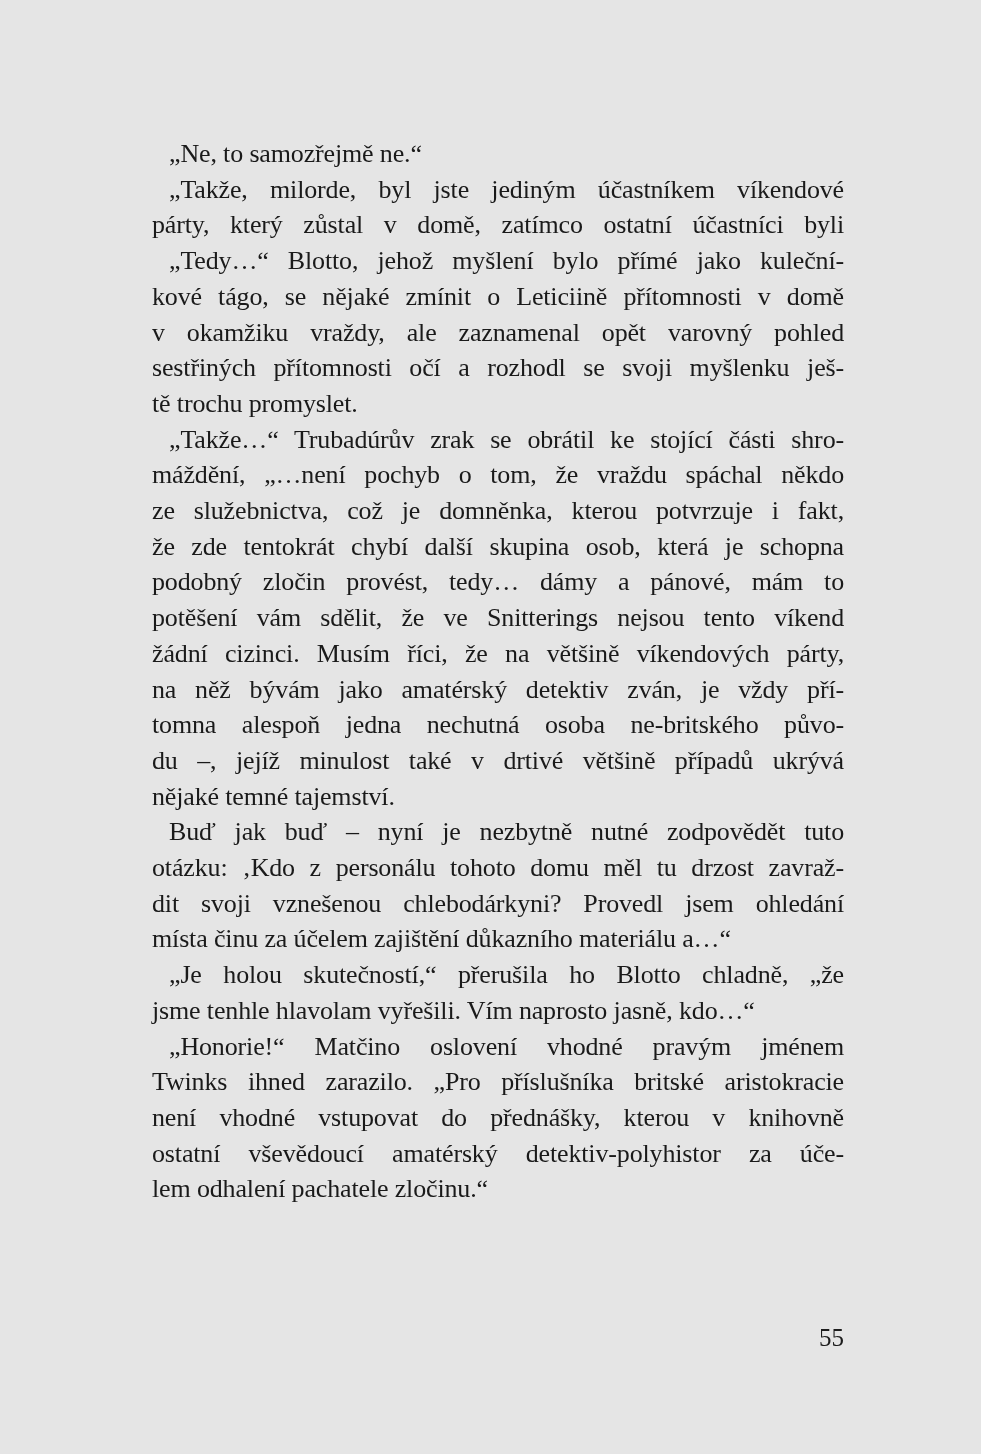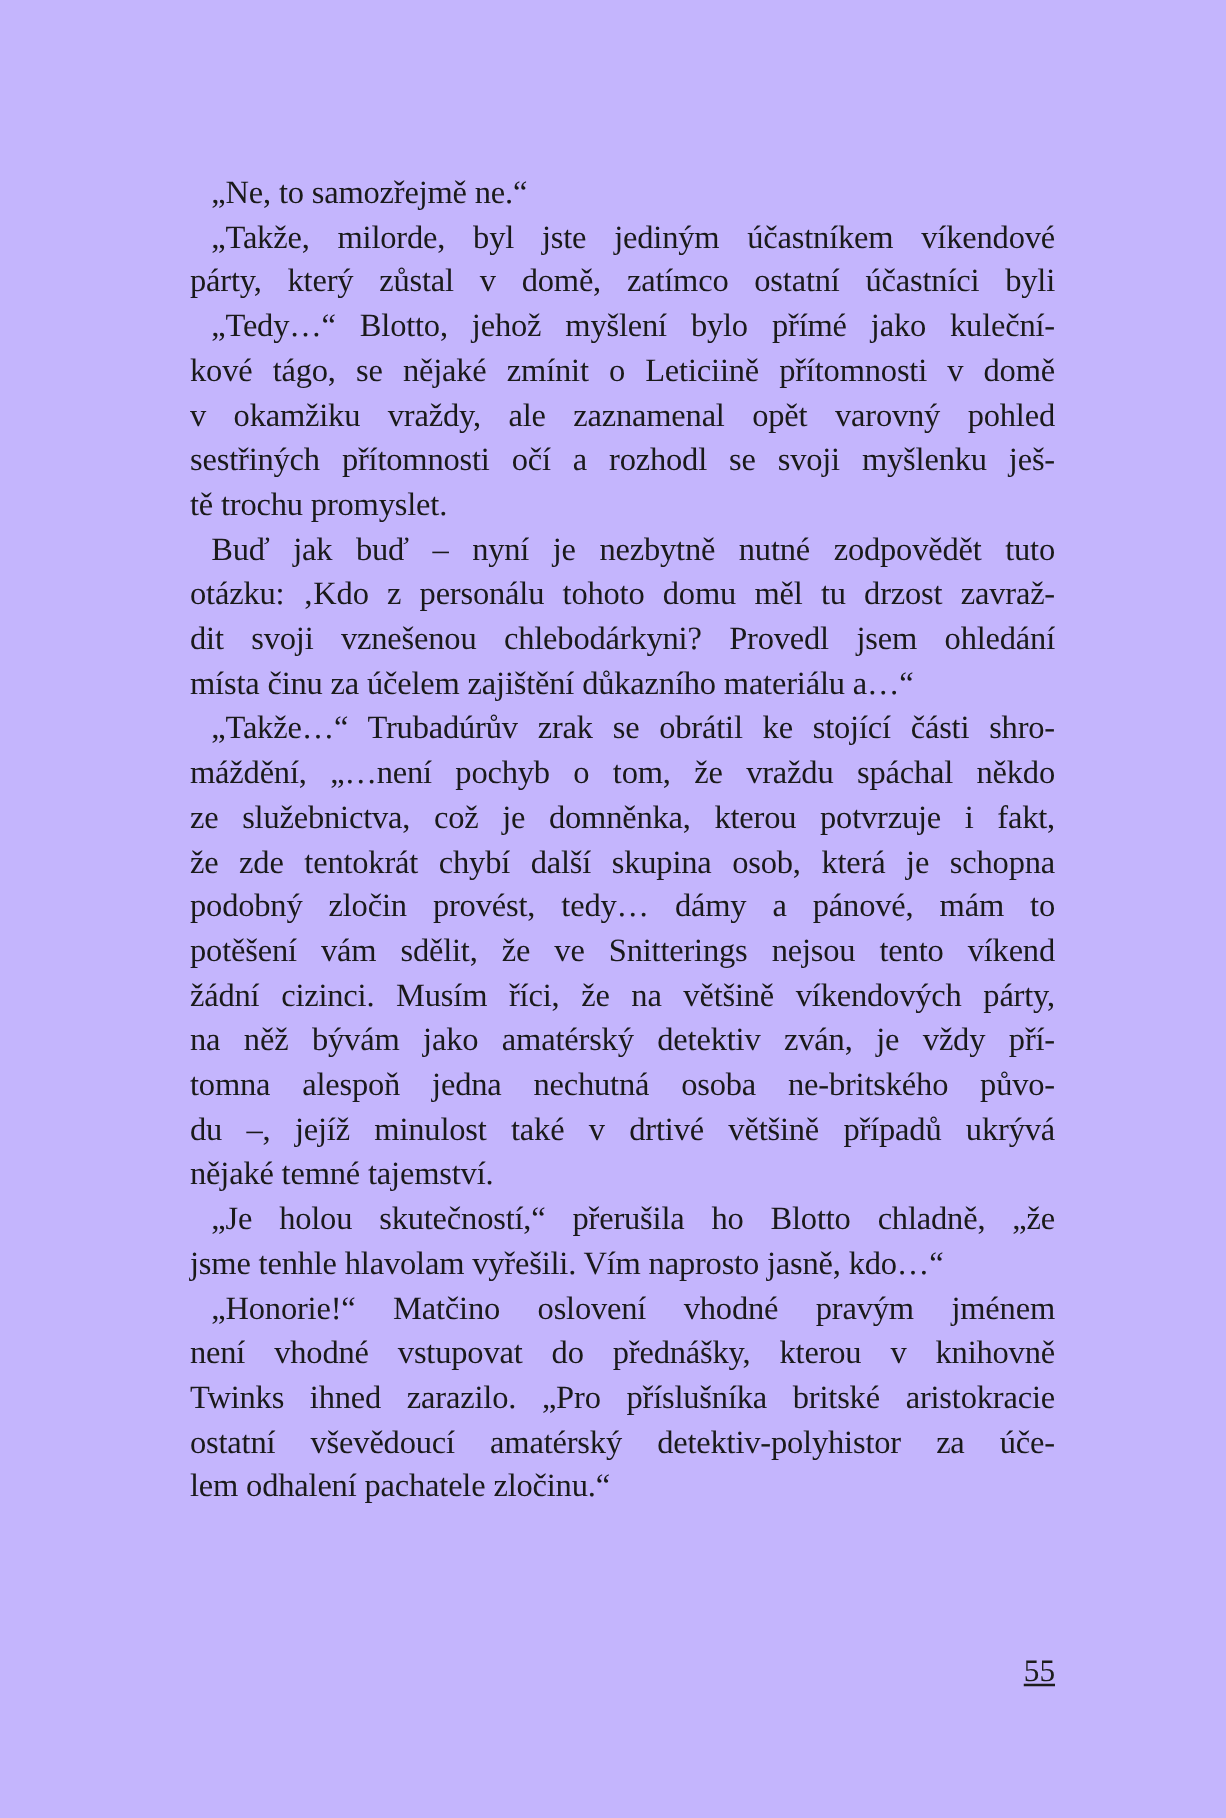--- a/index.html
+++ b/index.html
@@ -6,21 +6,21 @@
   html, body {
     width: 981px;
     height: 1454px;
     background: #fdfdfc;
     overflow: hidden;
   }
   .book-page {
     position: relative;
     width: 981px;
     height: 1454px;
-    background: #c4b5fd;
+    background: #e5e5e5;
     font-family: "Liberation Serif", "DejaVu Serif", serif;
     color: #1a1a1a;
   }
   .page-text {
     position: absolute;
     left: 152px;
     top: 136px;
     width: 692px;
     font-size: 26px;
     line-height: 35.7px;
@@ -35,21 +35,20 @@
   .line.last { text-align-last: left; }
   .line.first { text-indent: 17px; }
   .page-number {
     position: absolute;
     left: 152px;
     top: 1324px;
     width: 692px;
     text-align: right;
     font-size: 25px;
     color: #1c1c1c;
-    text-decoration: underline;
   }
 </style>
 </head>
 <body>
 
 <div class="book-page">
   <div class="page-text">
       <div class="paragraph">
         <div class="line first last">„Ne, to samozřejmě ne.“</div>
       </div>
@@ -58,44 +57,44 @@
         <div class="line">párty, který zůstal v domě, zatímco ostatní účastníci byli</div>
       </div>
       <div class="paragraph">
         <div class="line first">„Tedy…“ Blotto, jehož myšlení bylo přímé jako kuleční-</div>
         <div class="line">kové tágo, se nějaké zmínit o Leticiině přítomnosti v domě</div>
         <div class="line">v okamžiku vraždy, ale zaznamenal opět varovný pohled</div>
         <div class="line">sestřiných přítomnosti očí a rozhodl se svoji myšlenku ješ-</div>
         <div class="line last">tě trochu promyslet.</div>
       </div>
       <div class="paragraph">
-        <div class="line first">Buď jak buď – nyní je nezbytně nutné zodpovědět tuto</div>
-        <div class="line">otázku: ‚Kdo z personálu tohoto domu měl tu drzost zavraž-</div>
-        <div class="line">dit svoji vznešenou chlebodárkyni? Provedl jsem ohledání</div>
-        <div class="line last">místa činu za účelem zajištění důkazního materiálu a…“</div>
-      </div>
-      <div class="paragraph">
         <div class="line first">„Takže…“ Trubadúrův zrak se obrátil ke stojící části shro-</div>
         <div class="line">máždění, „…není pochyb o tom, že vraždu spáchal někdo</div>
         <div class="line">ze služebnictva, což je domněnka, kterou potvrzuje i fakt,</div>
         <div class="line">že zde tentokrát chybí další skupina osob, která je schopna</div>
         <div class="line">podobný zločin provést, tedy… dámy a pánové, mám to</div>
         <div class="line">potěšení vám sdělit, že ve Snitterings nejsou tento víkend</div>
         <div class="line">žádní cizinci. Musím říci, že na většině víkendových párty,</div>
         <div class="line">na něž bývám jako amatérský detektiv zván, je vždy pří-</div>
         <div class="line">tomna alespoň jedna nechutná osoba ne-britského půvo-</div>
         <div class="line">du –, jejíž minulost také v drtivé většině případů ukrývá</div>
         <div class="line last">nějaké temné tajemství.</div>
       </div>
       <div class="paragraph">
+        <div class="line first">Buď jak buď – nyní je nezbytně nutné zodpovědět tuto</div>
+        <div class="line">otázku: ‚Kdo z personálu tohoto domu měl tu drzost zavraž-</div>
+        <div class="line">dit svoji vznešenou chlebodárkyni? Provedl jsem ohledání</div>
+        <div class="line last">místa činu za účelem zajištění důkazního materiálu a…“</div>
+      </div>
+      <div class="paragraph">
         <div class="line first">„Je holou skutečností,“ přerušila ho Blotto chladně, „že</div>
         <div class="line last">jsme tenhle hlavolam vyřešili. Vím naprosto jasně, kdo…“</div>
       </div>
       <div class="paragraph">
         <div class="line first">„Honorie!“ Matčino oslovení vhodné pravým jménem</div>
+        <div class="line">Twinks ihned zarazilo. „Pro příslušníka britské aristokracie</div>
         <div class="line">není vhodné vstupovat do přednášky, kterou v knihovně</div>
-        <div class="line">Twinks ihned zarazilo. „Pro příslušníka britské aristokracie</div>
         <div class="line">ostatní vševědoucí amatérský detektiv-polyhistor za úče-</div>
         <div class="line last">lem odhalení pachatele zločinu.“</div>
       </div>
     </div>
   <div class="page-number">55</div>
 </div>
 
 </body></html>

